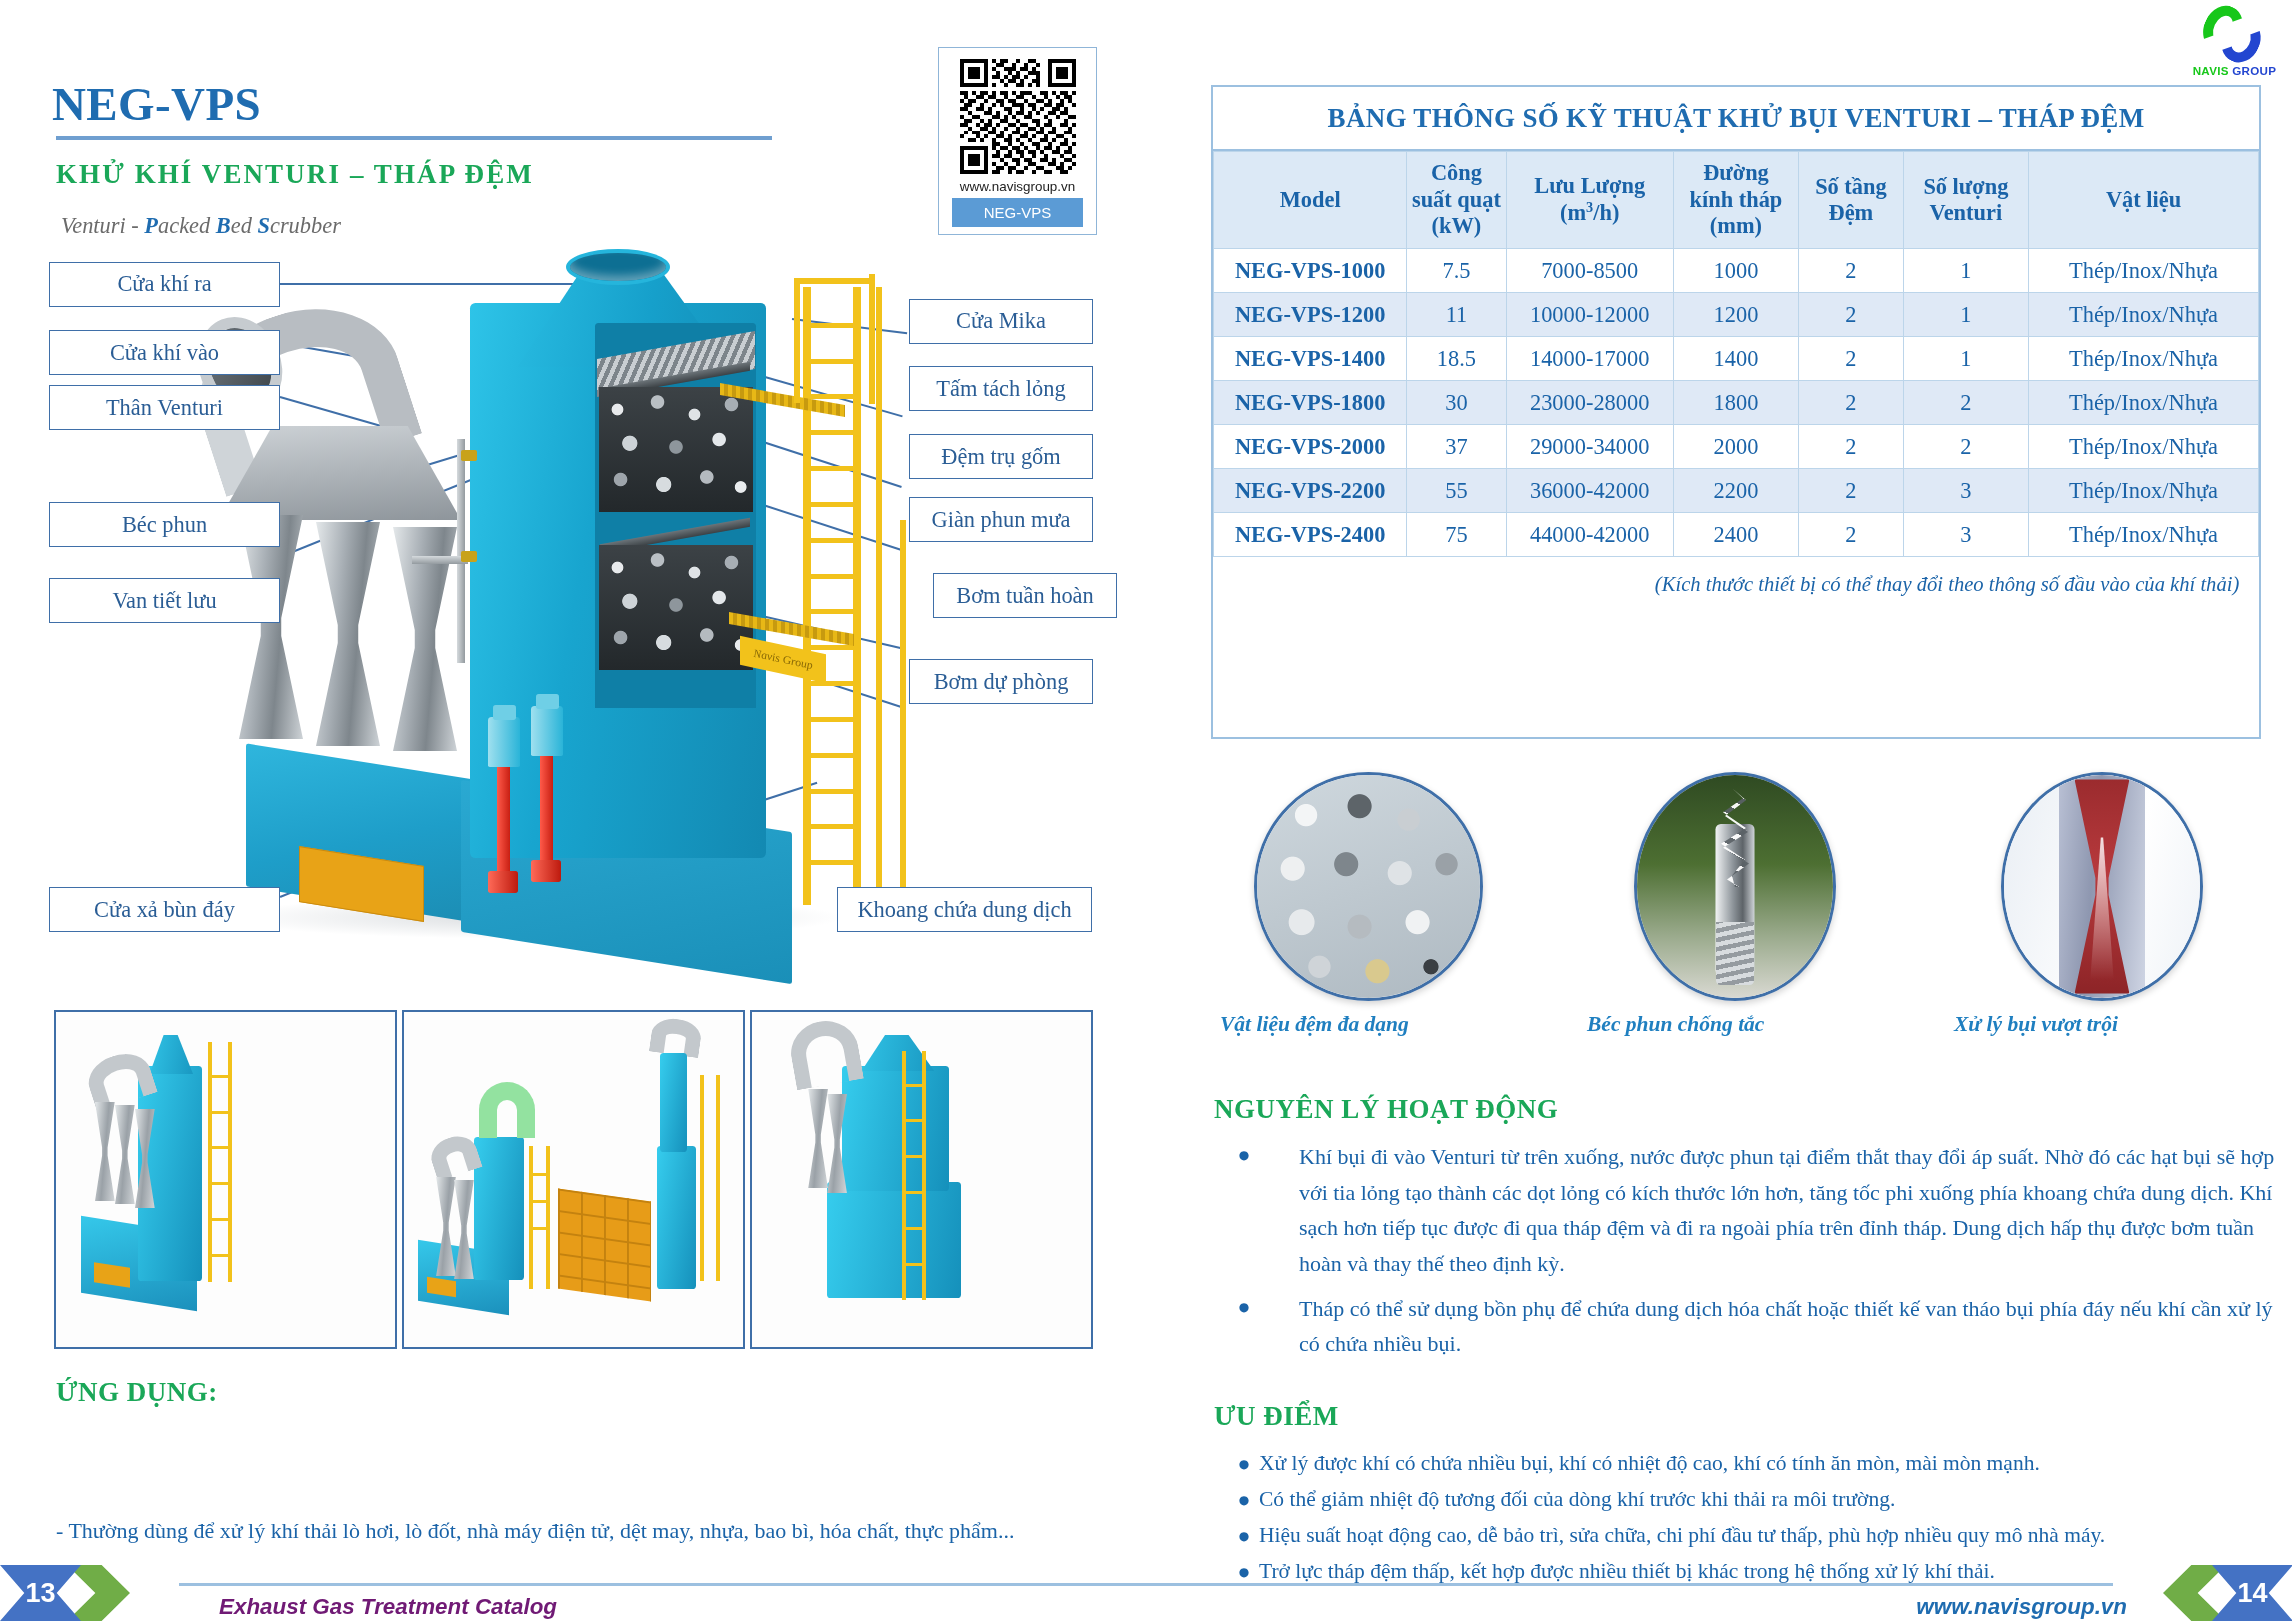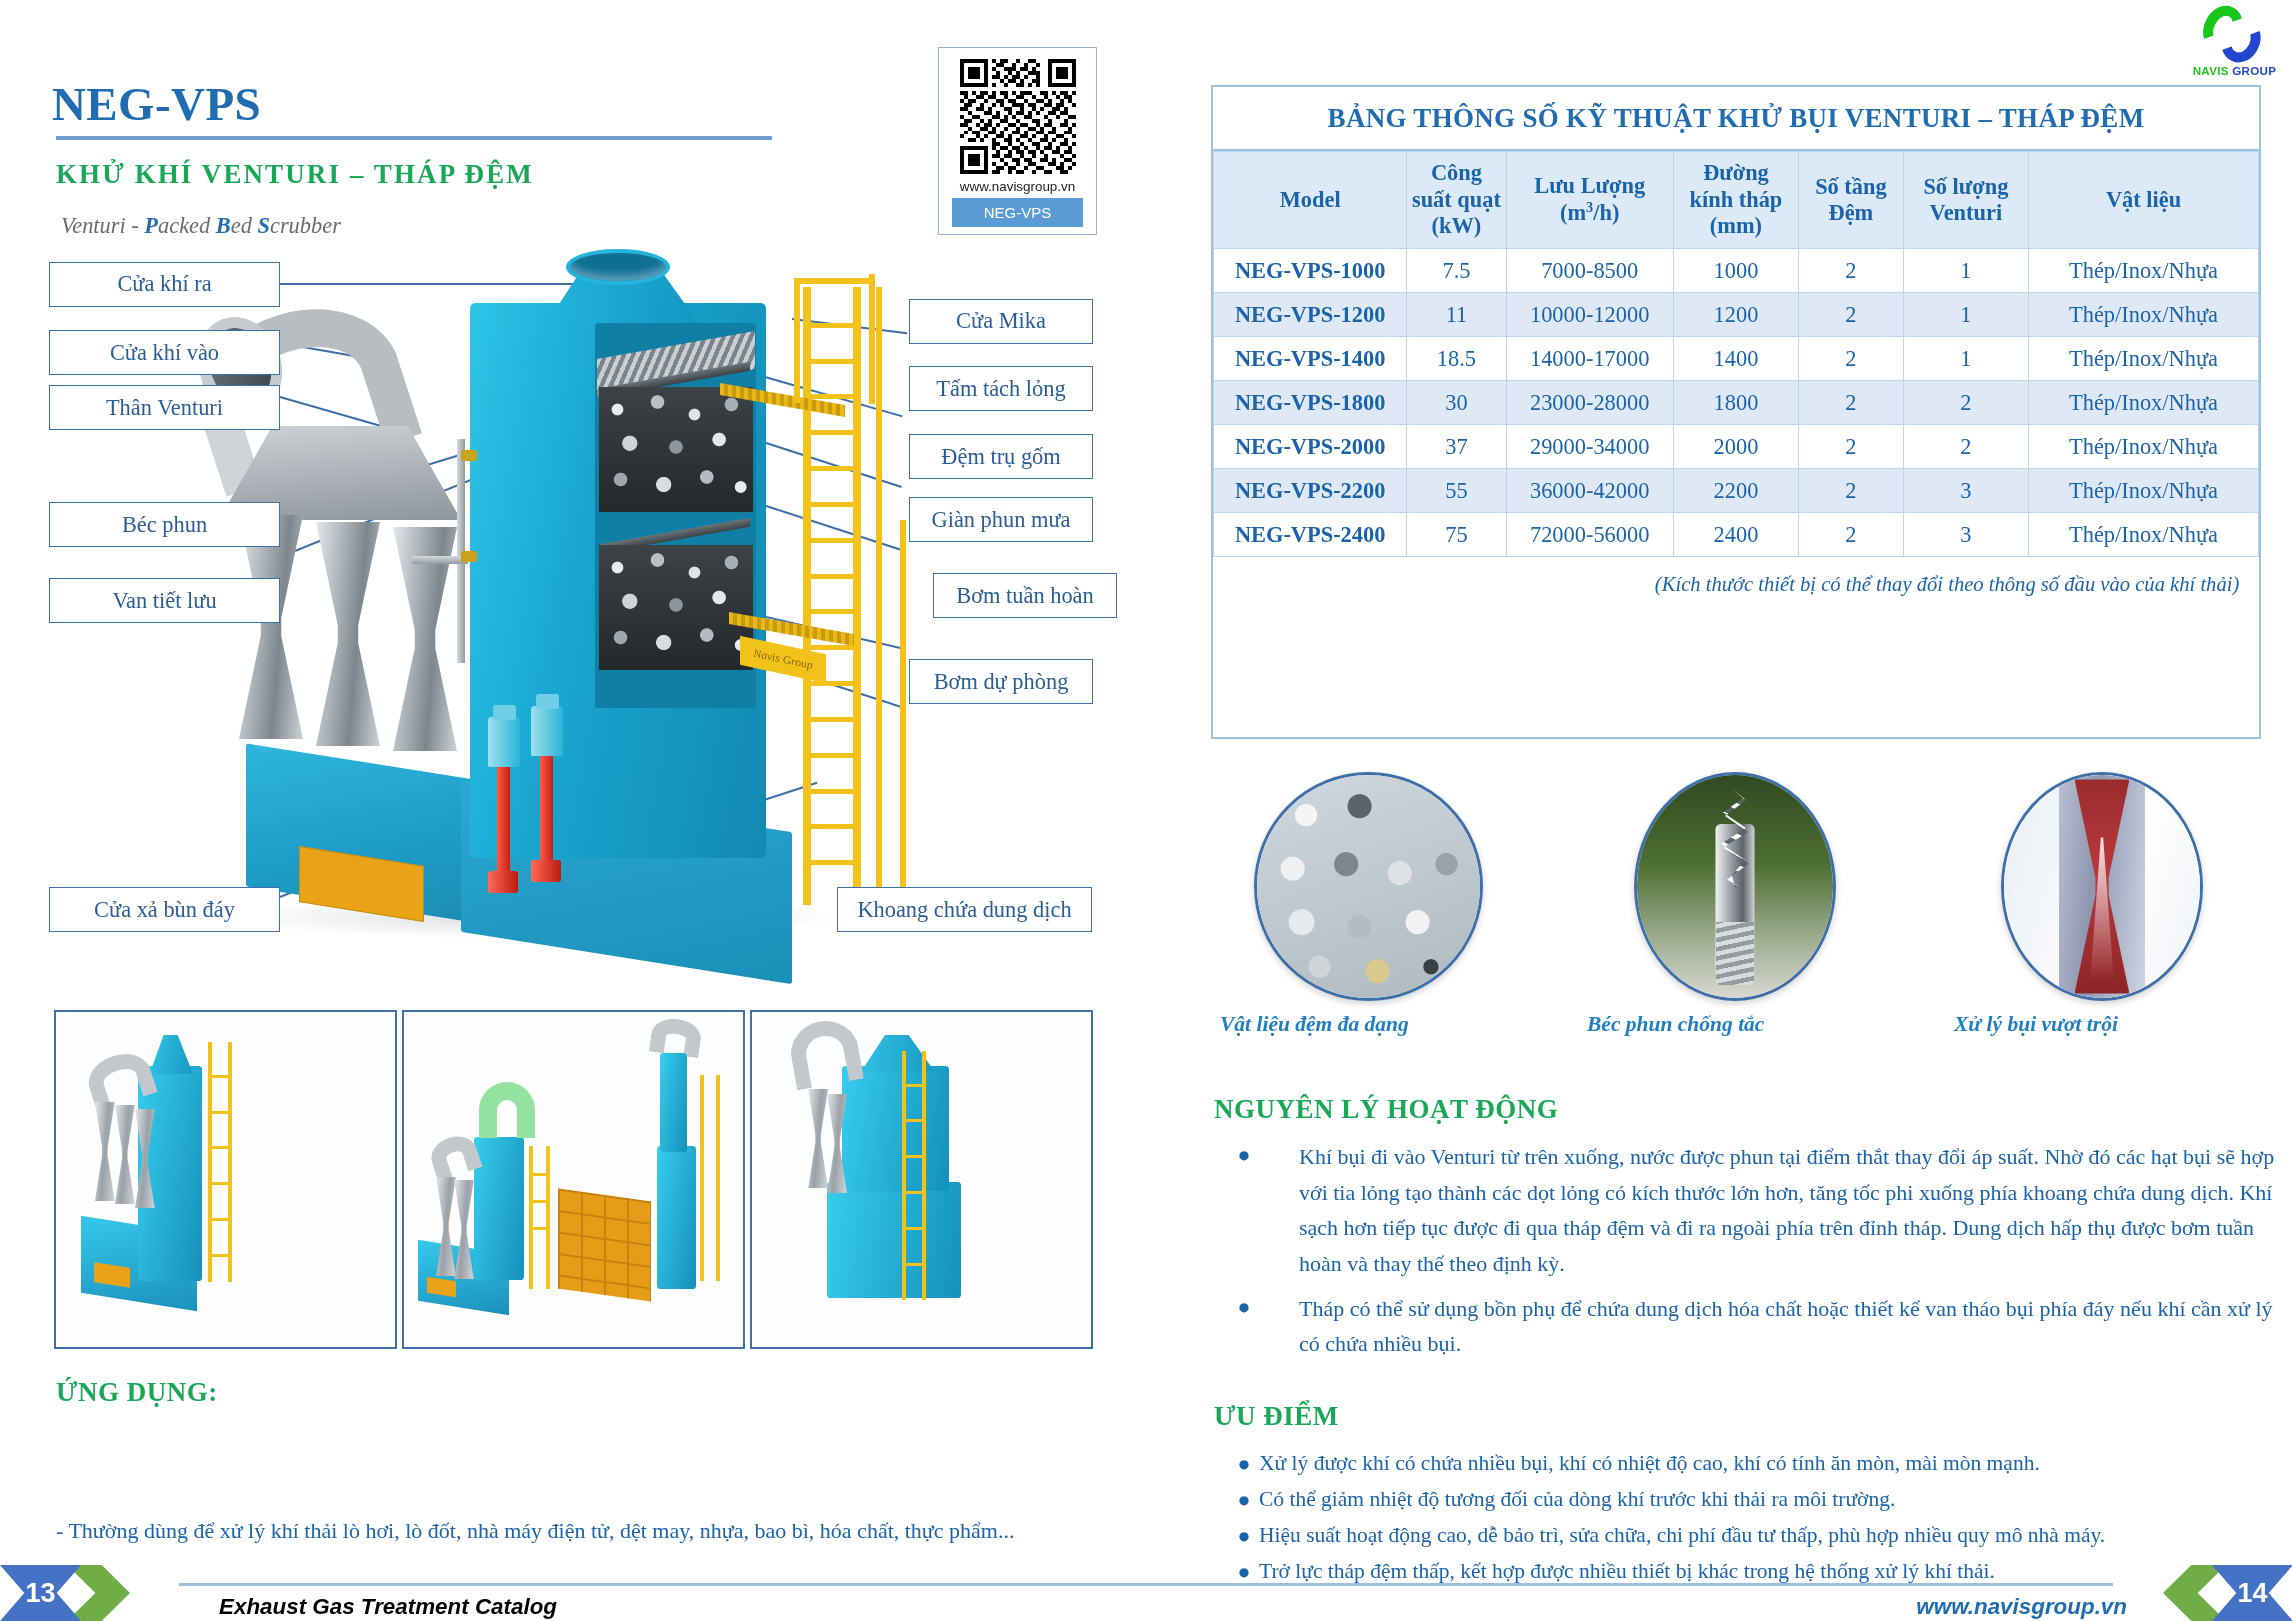--- a/index.html
+++ b/index.html
@@ -315,21 +315,21 @@
   .bullets { position: absolute; color: #1a63a8; }
   .bullet-row { display: flex; align-items: flex-start; margin-bottom: 3.6px; }
   .dot { color: #1a63a8; font-size: 21.5px; line-height: 1.5; width: 30px; flex: 0 0 30px; text-align: center; }
   .btxt { font-size: 22px; line-height: 1.62; margin-left: 40px; }
   .btxt-tight { font-size: 21.5px; line-height: 1.42; }
 
   
   .footline { position: absolute; left: 179px; top: 1583px; width: 1934px; height: 2.7px; background: #9cc0e0; }
   .foot-left {
     position: absolute; left: 219px; top: 1594px; font-size: 22.4px; font-style: italic;
-    font-weight: bold; color: #000000; font-family: "Liberation Sans", sans-serif;
+    font-weight: bold; color: #701a75; font-family: "Liberation Sans", sans-serif;
   }
   .foot-right {
     position: absolute; right: 166px; top: 1594px; font-size: 22.4px; font-style: italic;
     font-weight: bold; color: #1f6cb0; font-family: "Liberation Sans", sans-serif;
   }
   .chev { position: absolute; }
   .chev-blue-l {
     left: 0px; top: 1565px; width: 81px; height: 56px; background: #4472c4;
     clip-path: polygon(0 0, 100% 0, 70% 50%, 100% 100%, 0 100%, 30% 50%);
     display: flex; align-items: center; justify-content: center;
@@ -844,21 +844,21 @@
             <td>55</td>
             <td>36000-42000</td>
             <td>2200</td>
             <td>2</td>
             <td>3</td>
             <td>Thép/Inox/Nhựa</td>
           </tr>
         <tr>
             <td class="model">NEG-VPS-2400</td>
             <td>75</td>
-            <td>72000-56000</td>
+            <td>44000-42000</td>
             <td>2400</td>
             <td>2</td>
             <td>3</td>
             <td>Thép/Inox/Nhựa</td>
           </tr>
       </tbody>
     </table>
     <div class="tbl-note">(Kích thước thiết bị có thể thay đổi theo thông số đầu vào của khí thải)</div>
   </div>
 

